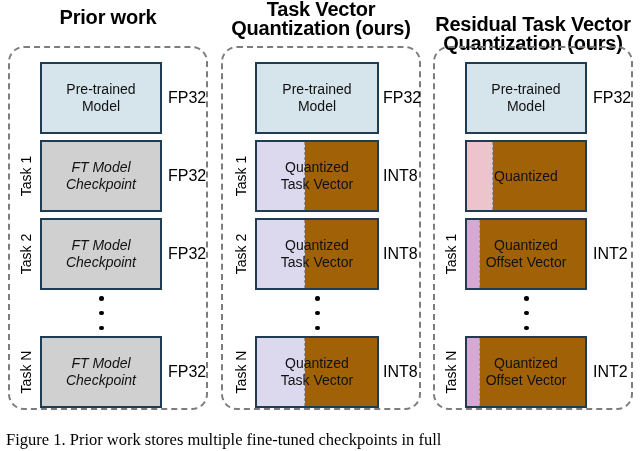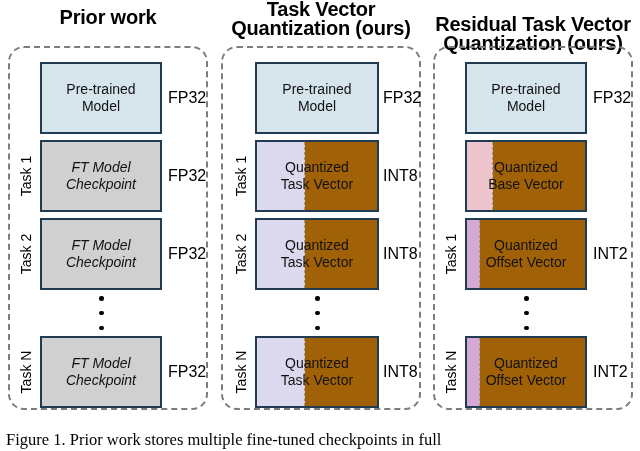--- a/index.html
+++ b/index.html
@@ -313,21 +313,20 @@
           </div>
           <div class="precision" style="left: 158px;">
             <span>FP32</span>
           </div>
         </div>
         <div class="row" style="top: 92px; height: 72px;">
           <div class="box" style="left: 30px; top: 0px; width: 122px; height: 72px;">
             <div class="stripe pink" style="width: 26px;"></div>
             <div class="box-text">
               <span>Quantized</span>
-              <span>Base Vector</span>
             </div>
           </div>
         </div>
         <div class="row" style="top: 170px; height: 72px;">
           <div class="task-label" style="left: 5px;">
             <span>Task 1</span>
           </div>
           <div class="box" style="left: 30px; top: 0px; width: 122px; height: 72px;">
             <div class="stripe magenta" style="width: 13px;"></div>
             <div class="box-text">

